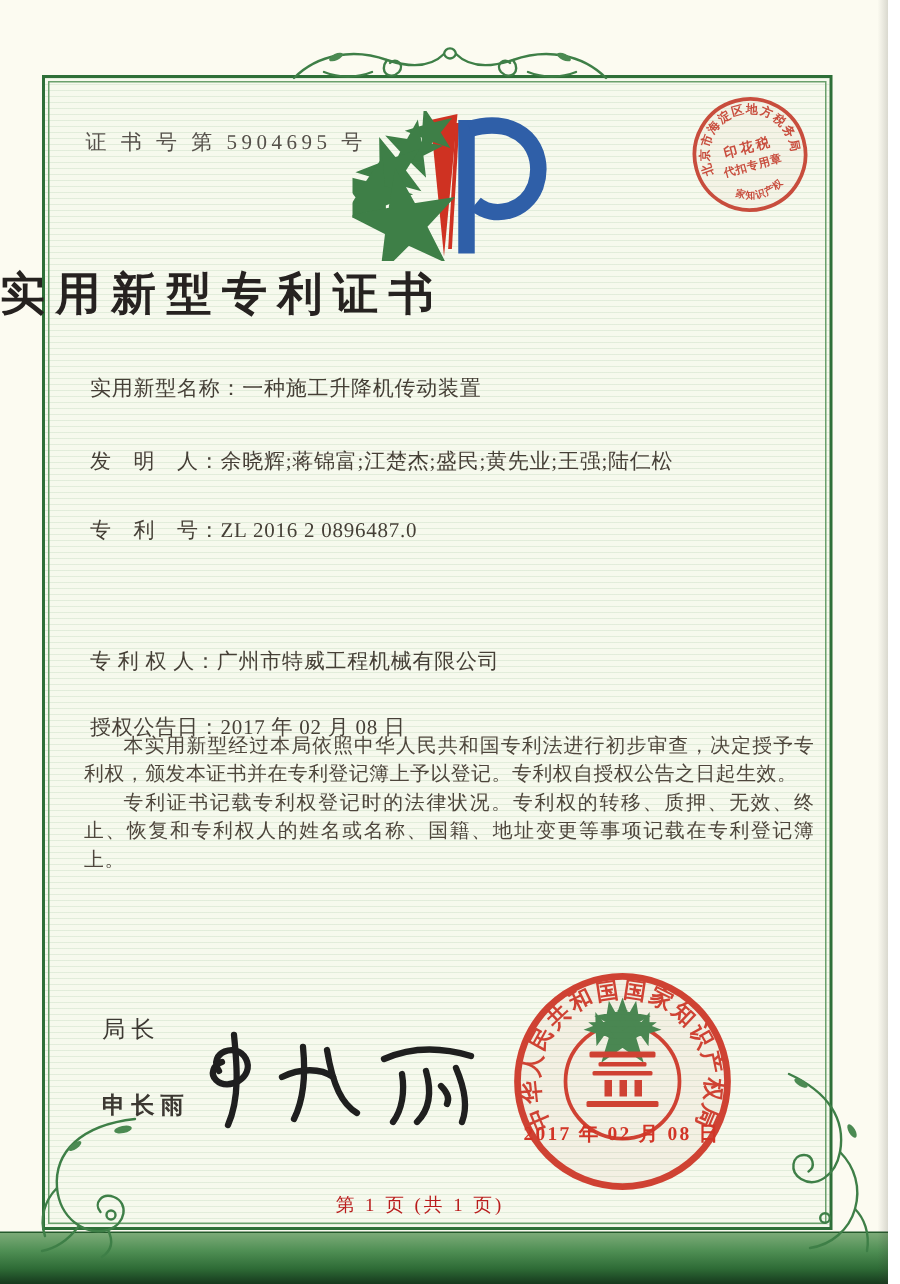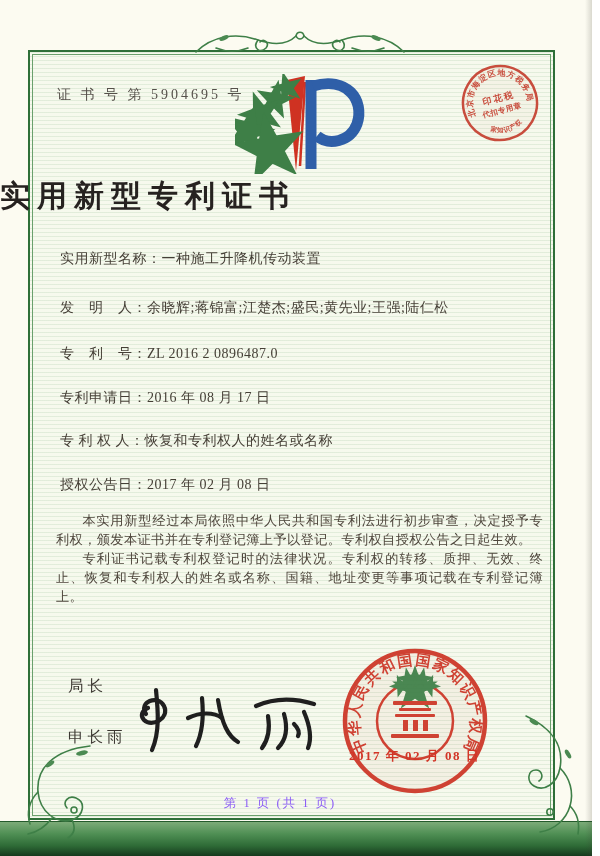--- a/index.html
+++ b/index.html
@@ -19,29 +19,29 @@
   svg.orn{position:absolute;z-index:2;}
   .orn path,.orn circle{fill:none;stroke:#3e7f47;stroke-width:1.6;stroke-linecap:round;}
   .orn .leaf{fill:#4b8a52;stroke:none;}
   
   .cert-no{position:absolute;left:57px;top:86px;font-size:14px;letter-spacing:3px;color:#55504a;z-index:3;}
   .logo{position:absolute;left:235px;top:74px;z-index:3;}
   .title{position:absolute;left:0;top:176px;width:600px;text-align:left;font-size:30px;
     font-weight:bold;letter-spacing:7px;color:#262220;z-index:3;}
   .row{position:absolute;left:60px;width:482px;font-size:14px;color:#453f36;letter-spacing:.5px;z-index:3;white-space:nowrap;}
   .r1{top:250px}.r2{top:299px}.r3{top:345px}.r4{top:389px}.r5{top:432px}.r6{top:476px}
-  .paras{position:absolute;left:56px;top:512px;width:487px;z-index:3;font-family:Liberation Mono, monospace;}
+  .paras{position:absolute;left:56px;top:487px;width:487px;z-index:3;}
   .paras p{margin:0;text-indent:2em;font-size:13.2px;line-height:19px;color:#4e463c;
     text-align:justify;letter-spacing:.4px;}
   .sig-title{position:absolute;left:68px;top:676px;font-size:15.5px;letter-spacing:4px;color:#3c3832;z-index:3;}
-  .sig-name{position:absolute;left:68px;top:727px;font-size:15.5px;letter-spacing:4px;color:#3c3832;z-index:3;}
+  .sig-name{position:absolute;left:68px;top:727px;font-size:15.5px;letter-spacing:4px;color:#3c3832;z-index:3;font-weight:bold;}
   .sig-svg{position:absolute;left:118px;top:684px;z-index:3;}
   .sig-svg path{fill:none;stroke:#1f1f1f;stroke-width:4.2;stroke-linecap:round;stroke-linejoin:round;}
   .page-info{position:absolute;left:0;top:795px;width:560px;text-align:center;font-size:12.5px;
-    letter-spacing:2px;color:#8b5cf6;z-index:3;}
+    letter-spacing:2px;color:#b91c1c;z-index:3;}
   .seal-office{position:absolute;left:339px;top:645px;z-index:4;opacity:.93;}
   .seal-tax{position:absolute;left:454px;top:57px;z-index:4;opacity:.95;}
   .date-stamp{position:absolute;left:349px;top:747px;font-size:13px;font-weight:bold;
     color:#d23527;letter-spacing:1.5px;z-index:5;white-space:nowrap;}
   .sealtext{font-family:"Liberation Serif","DejaVu Serif",serif;font-weight:bold;}
 </style>
 </head>
 <body>
 
 <div class="page">
@@ -107,25 +107,22 @@
 
   <div class="row r1">
     <span>实用新型名称：</span><span>一种施工升降机传动装置</span>
   </div>
   <div class="row r2">
     <span>发　明　人：</span><span>余晓辉;蒋锦富;江楚杰;盛民;黄先业;王强;陆仁松</span>
   </div>
   <div class="row r3">
     <span>专　利　号：</span><span>ZL 2016 2 0896487.0</span>
   </div>
-  <div class="row r4">
-    <span>专利申请日：</span><span>2016 年 08 月 17 日</span>
-  </div>
   <div class="row r5">
-    <span>专 利 权 人：</span><span>恢复和专利权人的姓名或名称</span>
+    <span>专 利 权 人：</span><span>广州市特威工程机械有限公司</span>
   </div>
   <div class="row r6">
     <span>授权公告日：</span><span>2017 年 02 月 08 日</span>
   </div>
 
   <div class="paras">
     <p>本实用新型经过本局依照中华人民共和国专利法进行初步审查，决定授予专利权，颁发本证书并在专利登记簿上予以登记。专利权自授权公告之日起生效。</p>
     <p>专利证书记载专利权登记时的法律状况。专利权的转移、质押、无效、终止、恢复和专利权人的姓名或名称、国籍、地址变更等事项记载在专利登记簿上。</p>
   </div>
 

